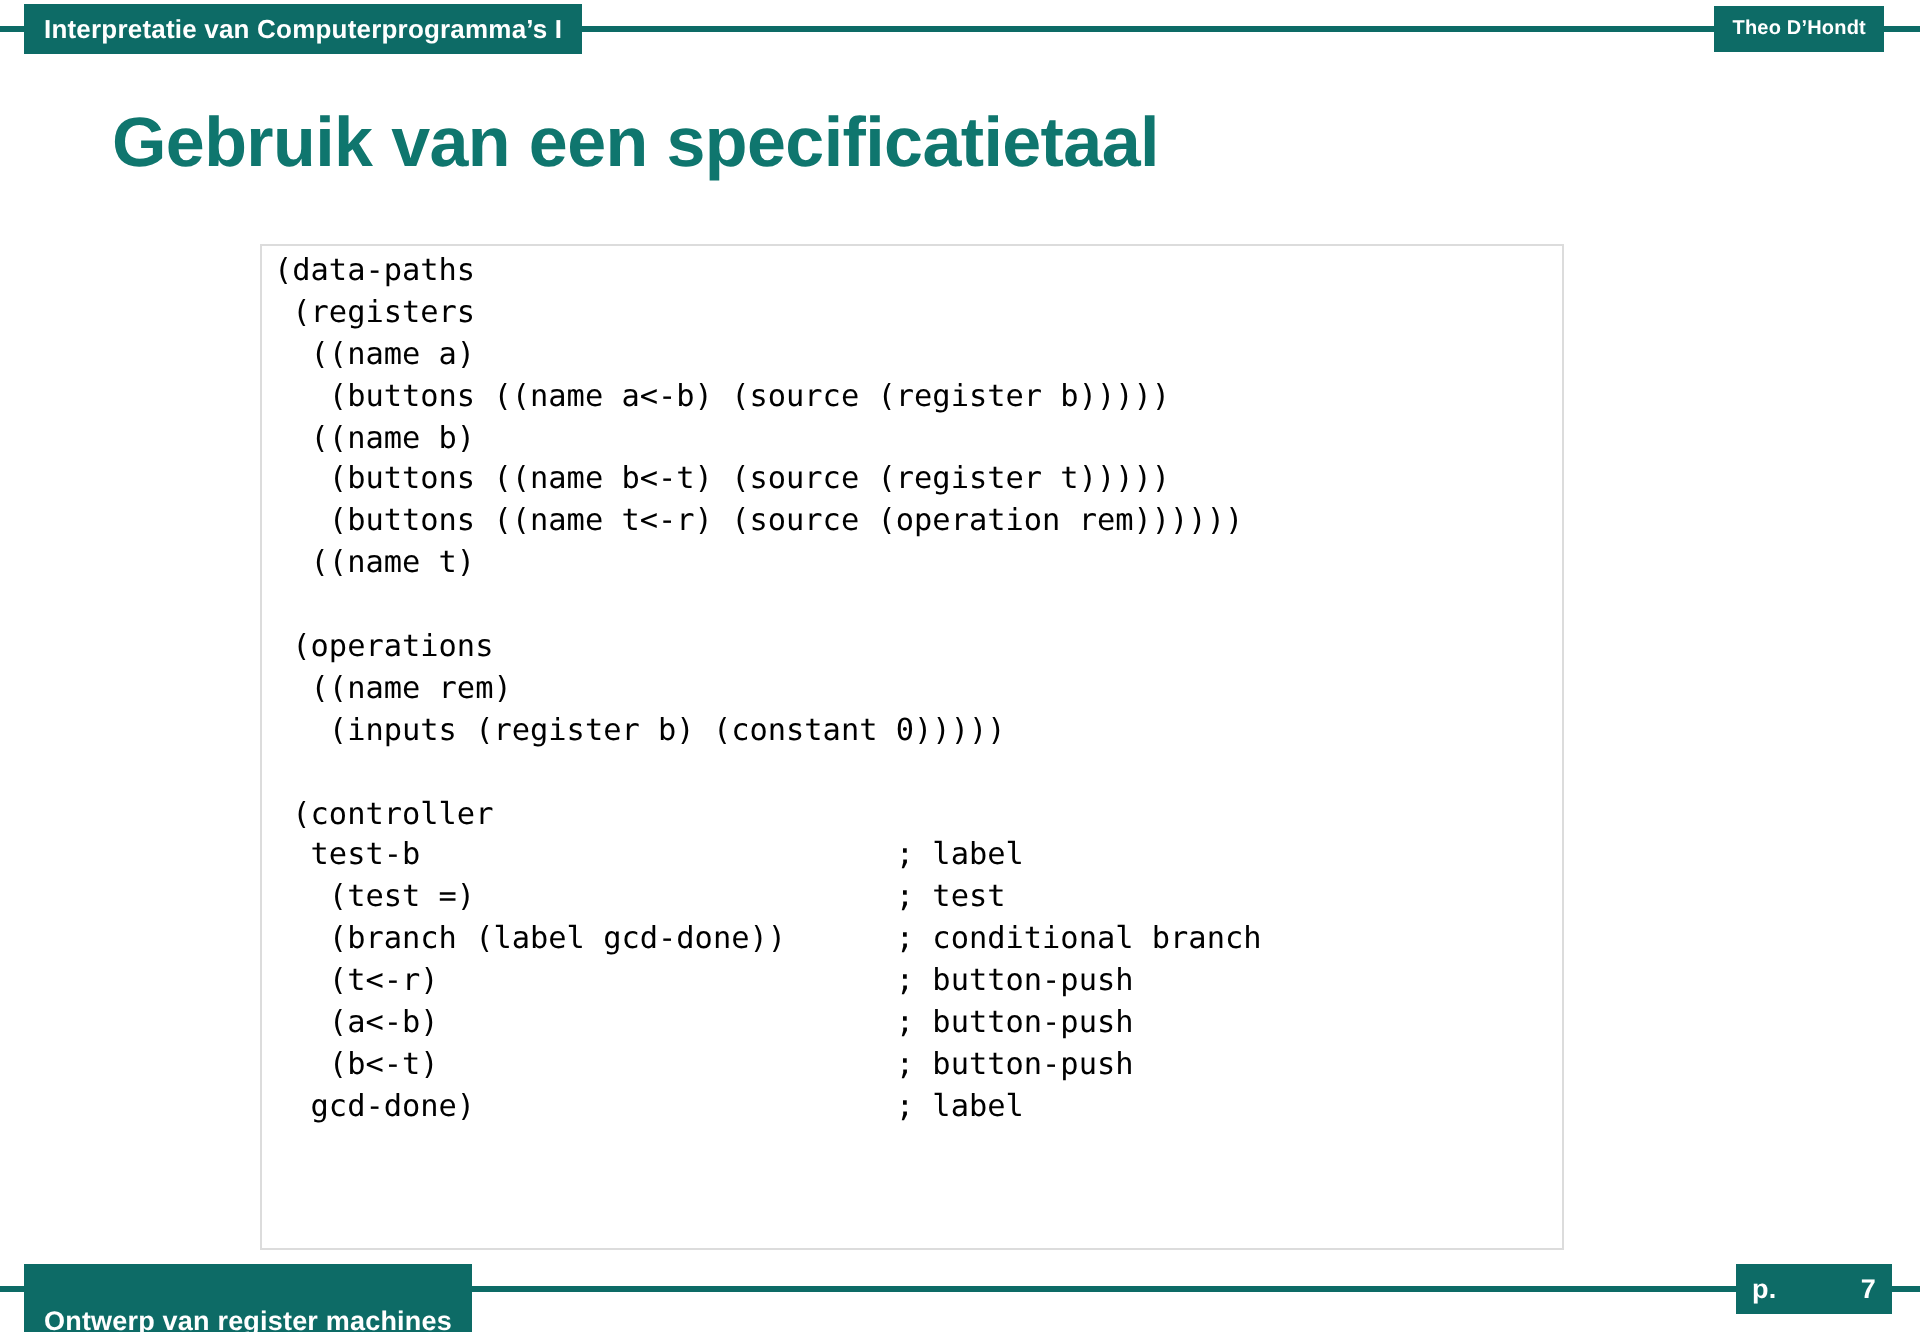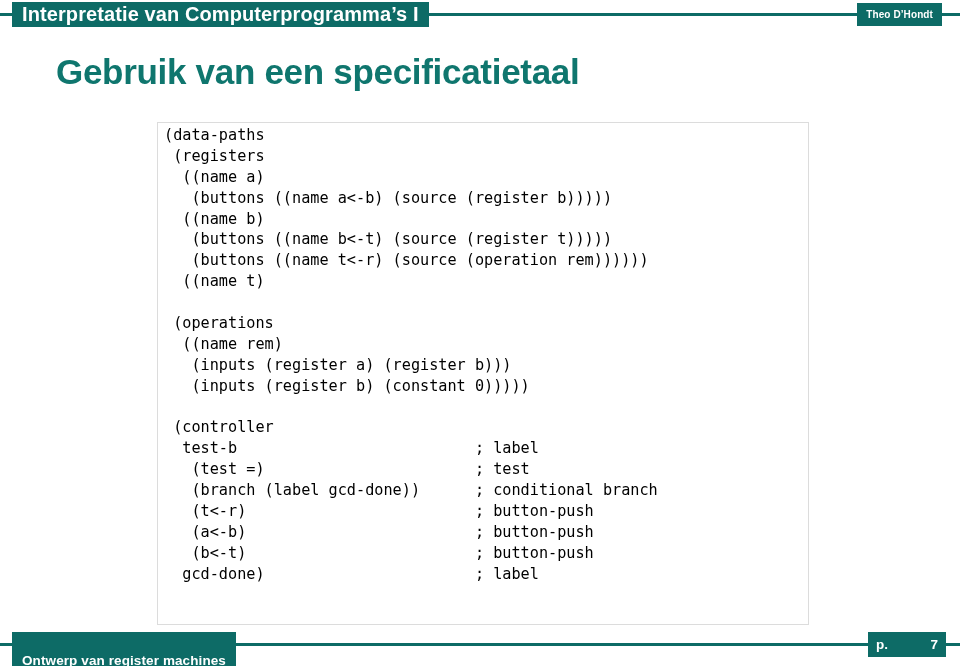--- a/index.html
+++ b/index.html
@@ -38,21 +38,21 @@
     letter-spacing: .1px;
     white-space: nowrap;
     display: flex;
     align-items: center;
   }
   .tag-course {
     left: 12px;
     top: 2px;
     height: 25px;
     padding: 0 10px;
-    font-size: 20px;
+    font-size: 13px;
   }
   .tag-author {
     right: 18px;
     top: 3px;
     height: 23px;
     padding: 0 9px;
     font-size: 10px;
   }
 
   
@@ -71,21 +71,20 @@
   .code-box {
     position: absolute;
     left: 130px;
     top: 122px;
     width: 652px;
     height: 503px;
     border: 1px solid #dcdcdc;
     background: #ffffff;
     box-sizing: border-box;
     overflow: hidden;
-    margin-left: 27px;
   }
   .code-inner {
     position: absolute;
     left: 6px;
     top: 2px;
     right: 0;
     bottom: 0;
   }
   .code-line {
     font-family: "DejaVu Sans Mono", monospace;
@@ -152,21 +151,20 @@
       <div class="code-line"> (registers</div>
       <div class="code-line">  ((name a)</div>
       <div class="code-line">   (buttons ((name a&lt;-b) (source (register b)))))</div>
       <div class="code-line">  ((name b)</div>
       <div class="code-line">   (buttons ((name b&lt;-t) (source (register t)))))</div>
       <div class="code-line">   (buttons ((name t&lt;-r) (source (operation rem))))))</div>
       <div class="code-line">  ((name t)</div>
       <div class="code-line blank"> </div>
       <div class="code-line"> (operations</div>
       <div class="code-line">  ((name rem)</div>
-      <div class="code-line">   (inputs (register a) (register b)))</div>
       <div class="code-line">   (inputs (register b) (constant 0)))))</div>
       <div class="code-line blank"> </div>
       <div class="code-line"> (controller</div>
       <div class="code-line">  test-b                          ; label</div>
       <div class="code-line">   (test =)                       ; test</div>
       <div class="code-line">   (branch (label gcd-done))      ; conditional branch</div>
       <div class="code-line">   (t&lt;-r)                         ; button-push</div>
       <div class="code-line">   (a&lt;-b)                         ; button-push</div>
       <div class="code-line">   (b&lt;-t)                         ; button-push</div>
       <div class="code-line">  gcd-done)                       ; label</div>

